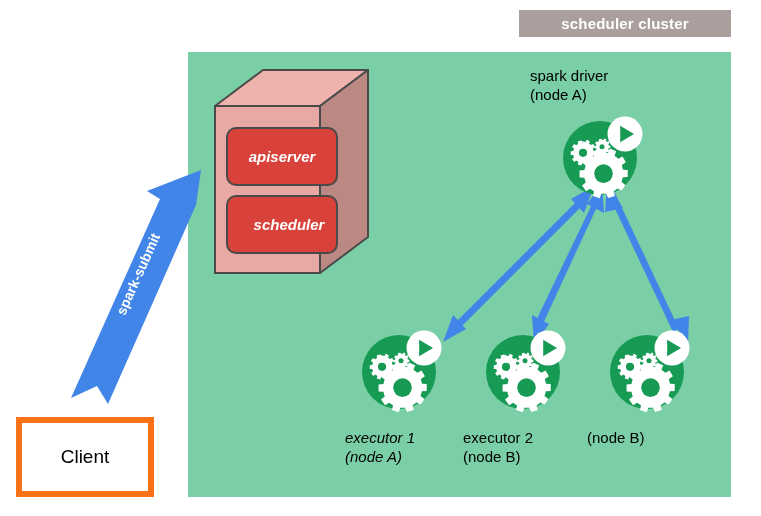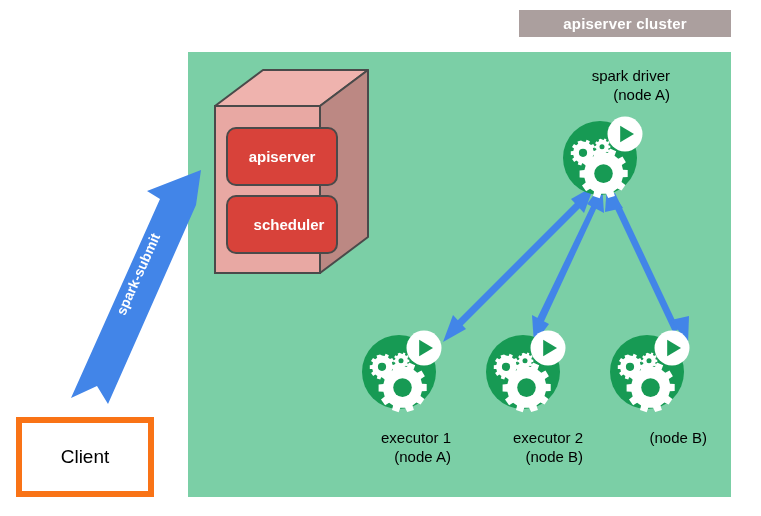--- a/index.html
+++ b/index.html
@@ -45,27 +45,28 @@
   .box-label {
     position: absolute;
     color: #ffffff;
     font-size: 15px;
     font-weight: bold;
     display: flex;
     align-items: center;
     justify-content: center;
     font-family: "Liberation Sans", sans-serif;
     pointer-events: none;
+    font-style: italic;
   }
   .node-caption {
     position: absolute;
     color: #000000;
     font-size: 15px;
     line-height: 19px;
-    text-align: right;
+    text-align: left;
     font-family: "Liberation Sans", sans-serif;
     white-space: nowrap;
   }
   .client-box {
     position: absolute;
     left: 16px;
     top: 417px;
     width: 138px;
     height: 80px;
     background: #ffffff;
@@ -176,38 +177,38 @@
       <use href="#pod-icon"></use>
     </g>
     <g transform="translate(523,372)">
       <use href="#pod-icon"></use>
     </g>
     <g transform="translate(647,372)">
       <use href="#pod-icon"></use>
     </g>
   </svg>
 
-  <div class="cluster-label">apiserver cluster</div>
+  <div class="cluster-label">scheduler cluster</div>
 
   <div class="box-label" style="left:227px; top:128px; width:110px; height:57px;">apiserver</div>
 
   <div class="box-label" style="left:227px; top:196px; width:124px; height:57px;">scheduler</div>
 
   <div class="submit-text">spark-submit</div>
 
   <div class="client-box">
     <span>Client</span>
   </div>
 
   <div class="node-caption" style="left:530px; top:66px; width:140px;">
     <div>spark driver</div>
     <div>(node A)</div>
   </div>
 
-  <div class="node-caption" style="left:331px; top:428px; width:120px;">
+  <div class="node-caption" style="left:345px; top:428px; width:120px;font-style:italic;">
     <div>executor 1</div>
     <div>(node A)</div>
   </div>
 
   <div class="node-caption" style="left:463px; top:428px; width:120px;">
     <div>executor 2</div>
     <div>(node B)</div>
   </div>
 
   <div class="node-caption" style="left:587px; top:428px; width:120px;">

